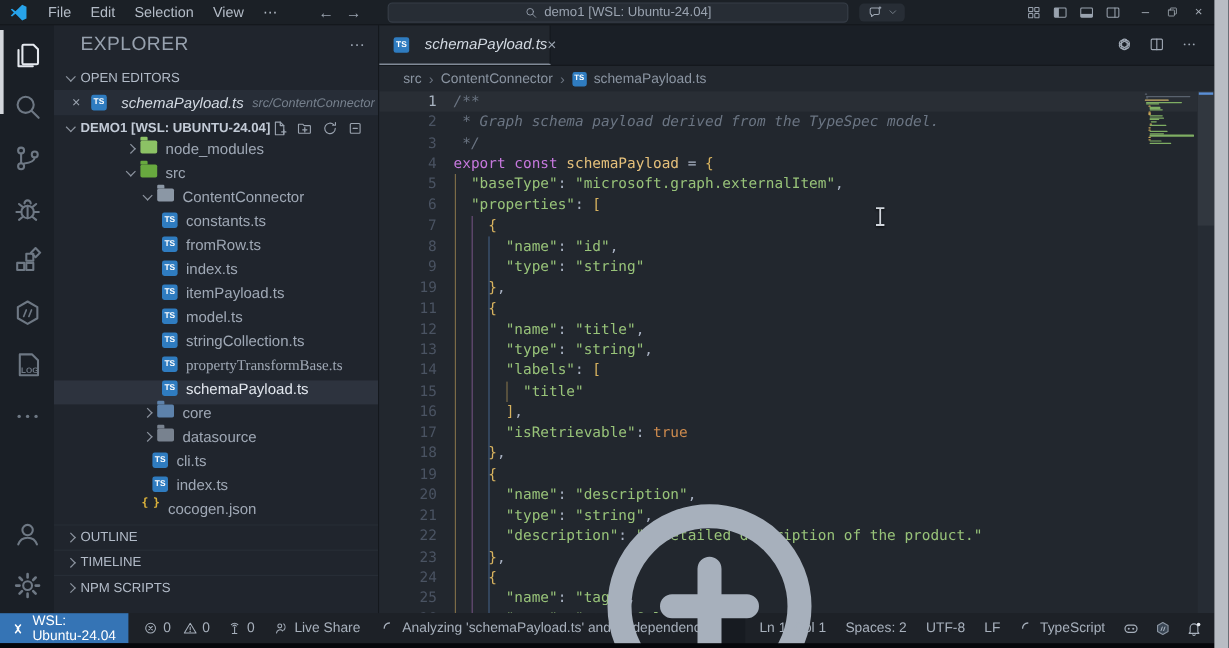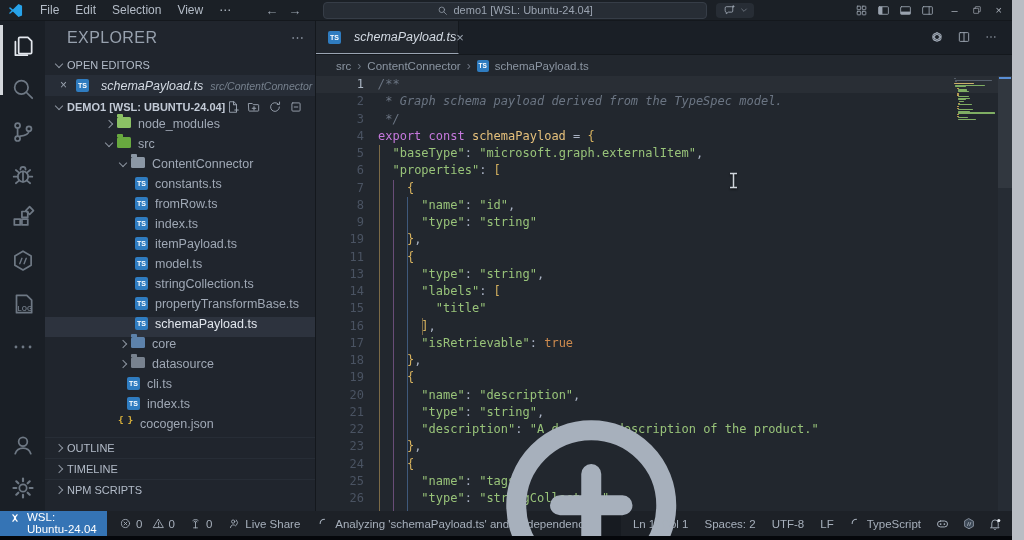--- a/index.html
+++ b/index.html
@@ -112,21 +112,21 @@
   .scrollcol{position:absolute;right:0;top:56px;width:14px;bottom:0;background:#262c34;}
   .scroll-slider{position:absolute;left:0;right:0;top:0;height:112px;background:rgba(255,255,255,.055);}
   .overview-cursor{position:absolute;left:1px;right:1px;top:1px;height:2px;background:#5a8fd6;}
   .ibeam{position:absolute;left:412px;top:152px;z-index:7;filter:drop-shadow(0 1px 1px rgba(0,0,0,.7));}
 
   
   .statusbar{position:absolute;left:0;top:511px;width:1012px;height:25px;background:#1d2127;
     display:flex;align-items:center;font-size:11.5px;color:#a7b0bc;z-index:5;}
   .sb-item{display:flex;align-items:center;gap:4px;white-space:nowrap;}
   .sb-item .ico{width:13px;height:13px;}
-  .remote-badge{height:25px;background:#3574b5;color:#fff;display:flex;
+  .remote-badge{height:25px;background:#3574b5;color:#fff;display:flex;align-items:center;
     padding:0 10px 0 8px;gap:5px;font-size:11.5px;}
   .remote-badge .ico{width:14px;height:14px;color:#fff;}
   .sb-zoom{background:#171b21;height:25px;width:30px;display:flex;align-items:center;justify-content:center;}
 </style>
 </head>
 <body>
 
 <div class="screen">
 
   <div class="titlebar">
@@ -356,21 +356,21 @@
           <span>itemPayload.ts</span>
         </div>
         <div class="tree-row" style="padding-left: 90px;">
           <span class="fi fi-ts"></span>
           <span>model.ts</span>
         </div>
         <div class="tree-row" style="padding-left: 90px;">
           <span class="fi fi-ts"></span>
           <span>stringCollection.ts</span>
         </div>
-        <div class="tree-row" style="padding-left: 90px;">
+        <div class="tree-row" style="padding-left: 90px; font-family: Liberation Serif, serif;">
           <span class="fi fi-ts"></span>
           <span>propertyTransformBase.ts</span>
         </div>
         <div class="tree-row selected" style="padding-left: 90px;">
           <span class="fi fi-ts"></span>
           <span>schemaPayload.ts</span>
         </div>
         <div class="tree-row" style="padding-left: 70px;">
           <span class="chev"></span>
           <span class="fi fi-folder-core"></span>
@@ -487,20 +487,24 @@
           <span class="ln">9</span>
           <span class="lc"><span class="tk-p">      </span><span class="tk-s">"type"</span><span class="tk-p">: </span><span class="tk-s">"string"</span></span>
         </div>
         <div class="code-line">
           <span class="ln">19</span>
           <span class="lc"><span class="tk-p">    </span><span class="tk-b">}</span><span class="tk-p">,</span></span>
         </div>
         <div class="code-line">
           <span class="ln">11</span>
           <span class="lc"><span class="tk-p">    </span><span class="tk-b">{</span></span>
+        </div>
+        <div class="code-line">
+          <span class="ln">12</span>
+          <span class="lc"><span class="tk-p">      </span><span class="tk-s">"name"</span><span class="tk-p">: </span><span class="tk-s">"title"</span><span class="tk-p">,</span></span>
         </div>
         <div class="code-line">
           <span class="ln">13</span>
           <span class="lc"><span class="tk-p">      </span><span class="tk-s">"type"</span><span class="tk-p">: </span><span class="tk-s">"string"</span><span class="tk-p">,</span></span>
         </div>
         <div class="code-line">
           <span class="ln">14</span>
           <span class="lc"><span class="tk-p">      </span><span class="tk-s">"labels"</span><span class="tk-p">: </span><span class="tk-b">[</span></span>
         </div>
         <div class="code-line">

